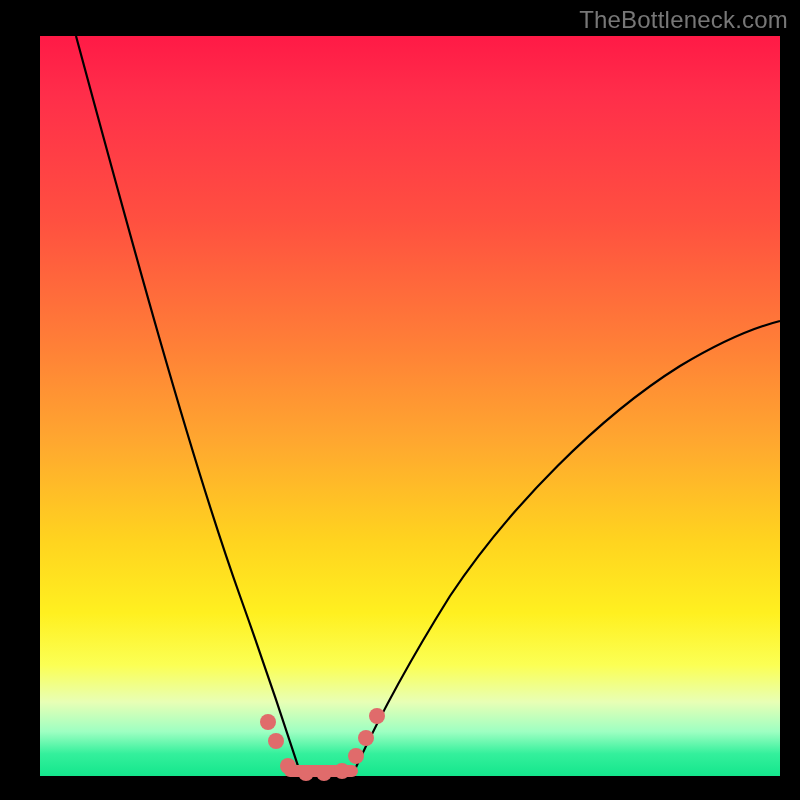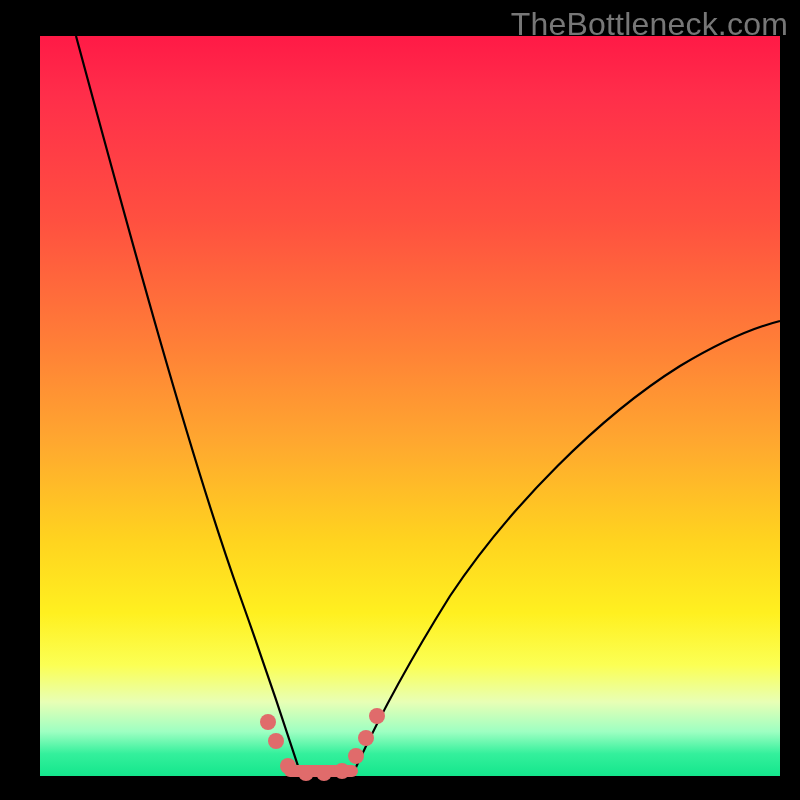--- a/index.html
+++ b/index.html
@@ -40,21 +40,21 @@
       #9effc2 94%,
       #34f09c 97%,
       #14e68c 100%
     );
   }
   .watermark {
     position: absolute;
     top: 6px;
     right: 12px;
     color: #777;
-    font-size: 32px;
+    font-size: 24px;
     letter-spacing: 0.2px;
     font-weight: 400;
     user-select: none;
   }
   svg.curves {
     position: absolute;
     left: 0;
     top: 0;
     width: 740px;
     height: 740px;

